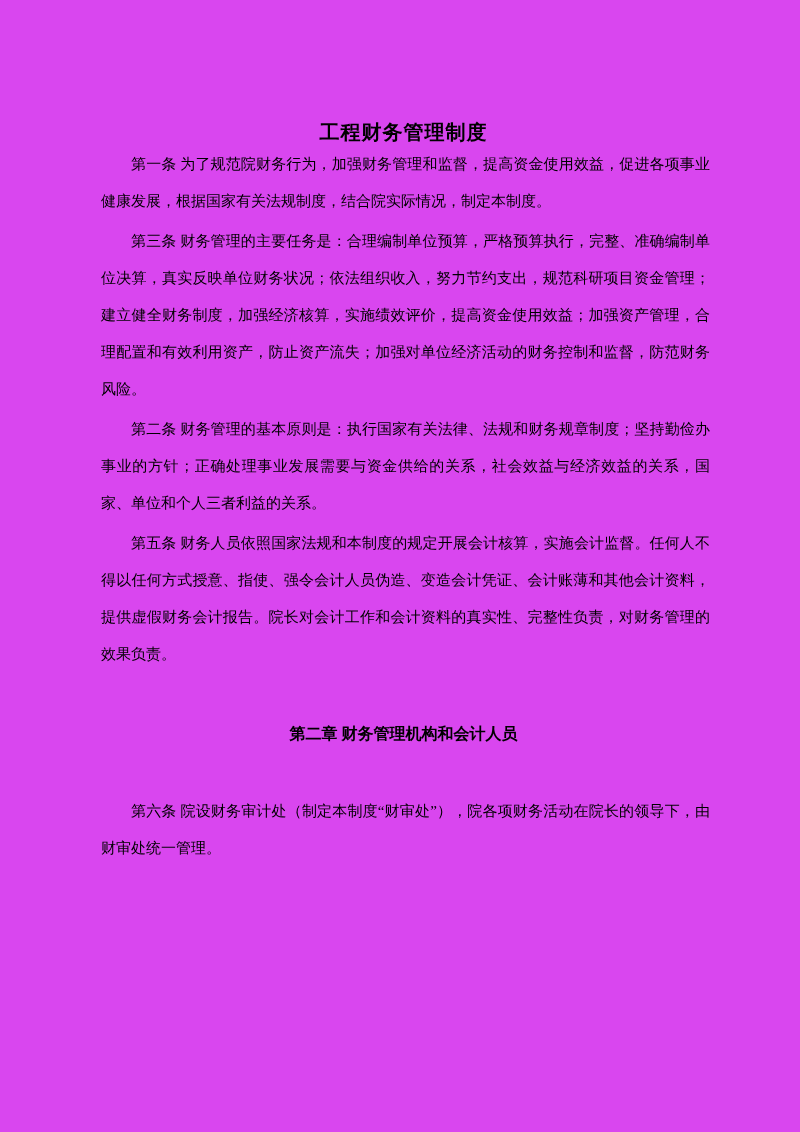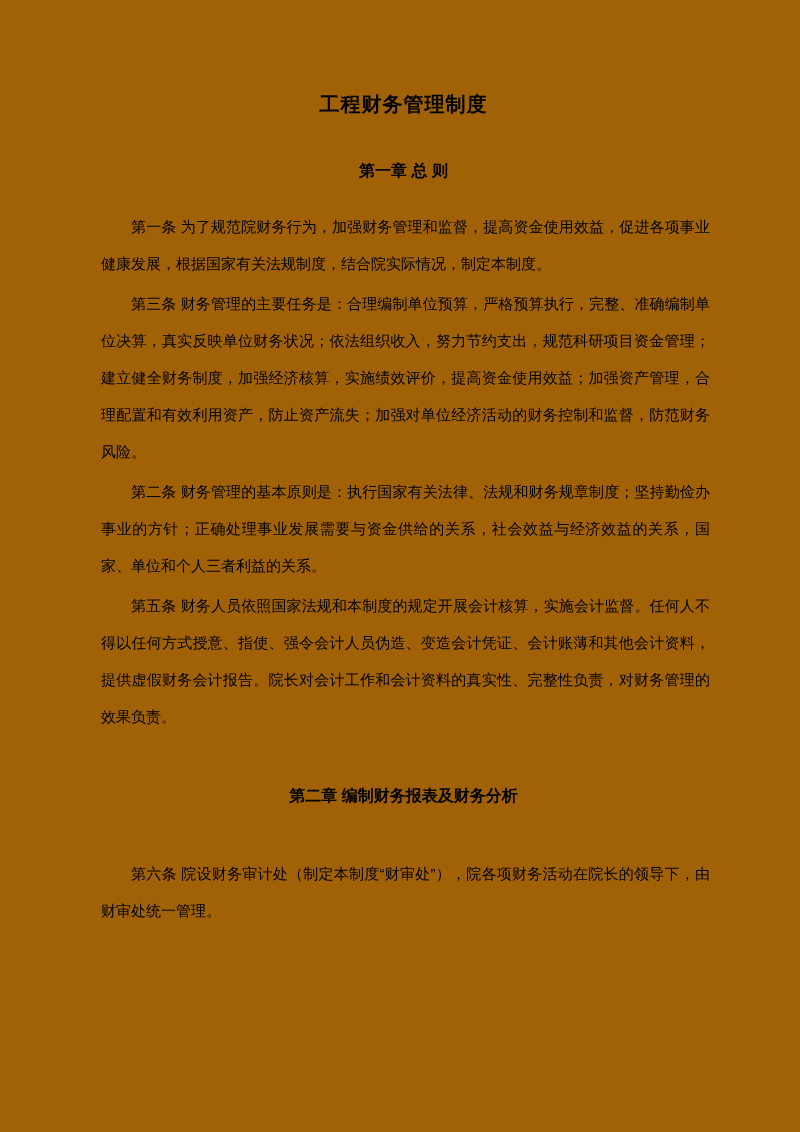--- a/index.html
+++ b/index.html
@@ -5,24 +5,24 @@
   html, body {
     margin: 0;
     padding: 0;
     background: #ffffff;
   }
   .page {
     position: relative;
     width: 800px;
     height: 1132px;
     box-sizing: border-box;
-    padding: 90px 90px 0 97px;
-    background: #a16207;
+    padding: 118px 90px 0 97px;
+    background: #d946ef;
     overflow: hidden;
-    font-family: Liberation Sans, sans-serif;
+    font-family: Liberation Serif, serif;
     color: #000000;
   }
   .doc-title {
     margin: 0;
     font-size: 20px;
     line-height: 28px;
     font-weight: bold;
     text-align: center;
     letter-spacing: 1px;
   }
@@ -46,28 +46,27 @@
     word-break: break-all;
   }
 </style>
 </head>
 <body>
 
 <div class="page">
 
   <h1 class="doc-title">工程财务管理制度</h1>
 
-  <h2 class="chapter-heading">第一章 总 则</h2>
 
   <p class="para">第一条 为了规范院财务行为，加强财务管理和监督，提高资金使用效益，促进各项事业健康发展，根据国家有关法规制度，结合院实际情况，制定本制度。</p>
 
   <p class="para">第三条 财务管理的主要任务是：合理编制单位预算，严格预算执行，完整、准确编制单位决算，真实反映单位财务状况；依法组织收入，努力节约支出，规范科研项目资金管理；建立健全财务制度，加强经济核算，实施绩效评价，提高资金使用效益；加强资产管理，合理配置和有效利用资产，防止资产流失；加强对单位经济活动的财务控制和监督，防范财务风险。</p>
 
   <p class="para">第二条 财务管理的基本原则是：执行国家有关法律、法规和财务规章制度；坚持勤俭办事业的方针；正确处理事业发展需要与资金供给的关系，社会效益与经济效益的关系，国家、单位和个人三者利益的关系。</p>
 
 
   <p class="para">第五条 财务人员依照国家法规和本制度的规定开展会计核算，实施会计监督。任何人不得以任何方式授意、指使、强令会计人员伪造、变造会计凭证、会计账薄和其他会计资料，提供虚假财务会计报告。院长对会计工作和会计资料的真实性、完整性负责，对财务管理的效果负责。</p>
 
-  <h2 class="chapter-heading second">第二章 编制财务报表及财务分析</h2>
+  <h2 class="chapter-heading second">第二章 财务管理机构和会计人员</h2>
 
   <p class="para">第六条 院设财务审计处（制定本制度“财审处”），院各项财务活动在院长的领导下，由财审处统一管理。</p>
 
 </div>
 
 </body></html>

